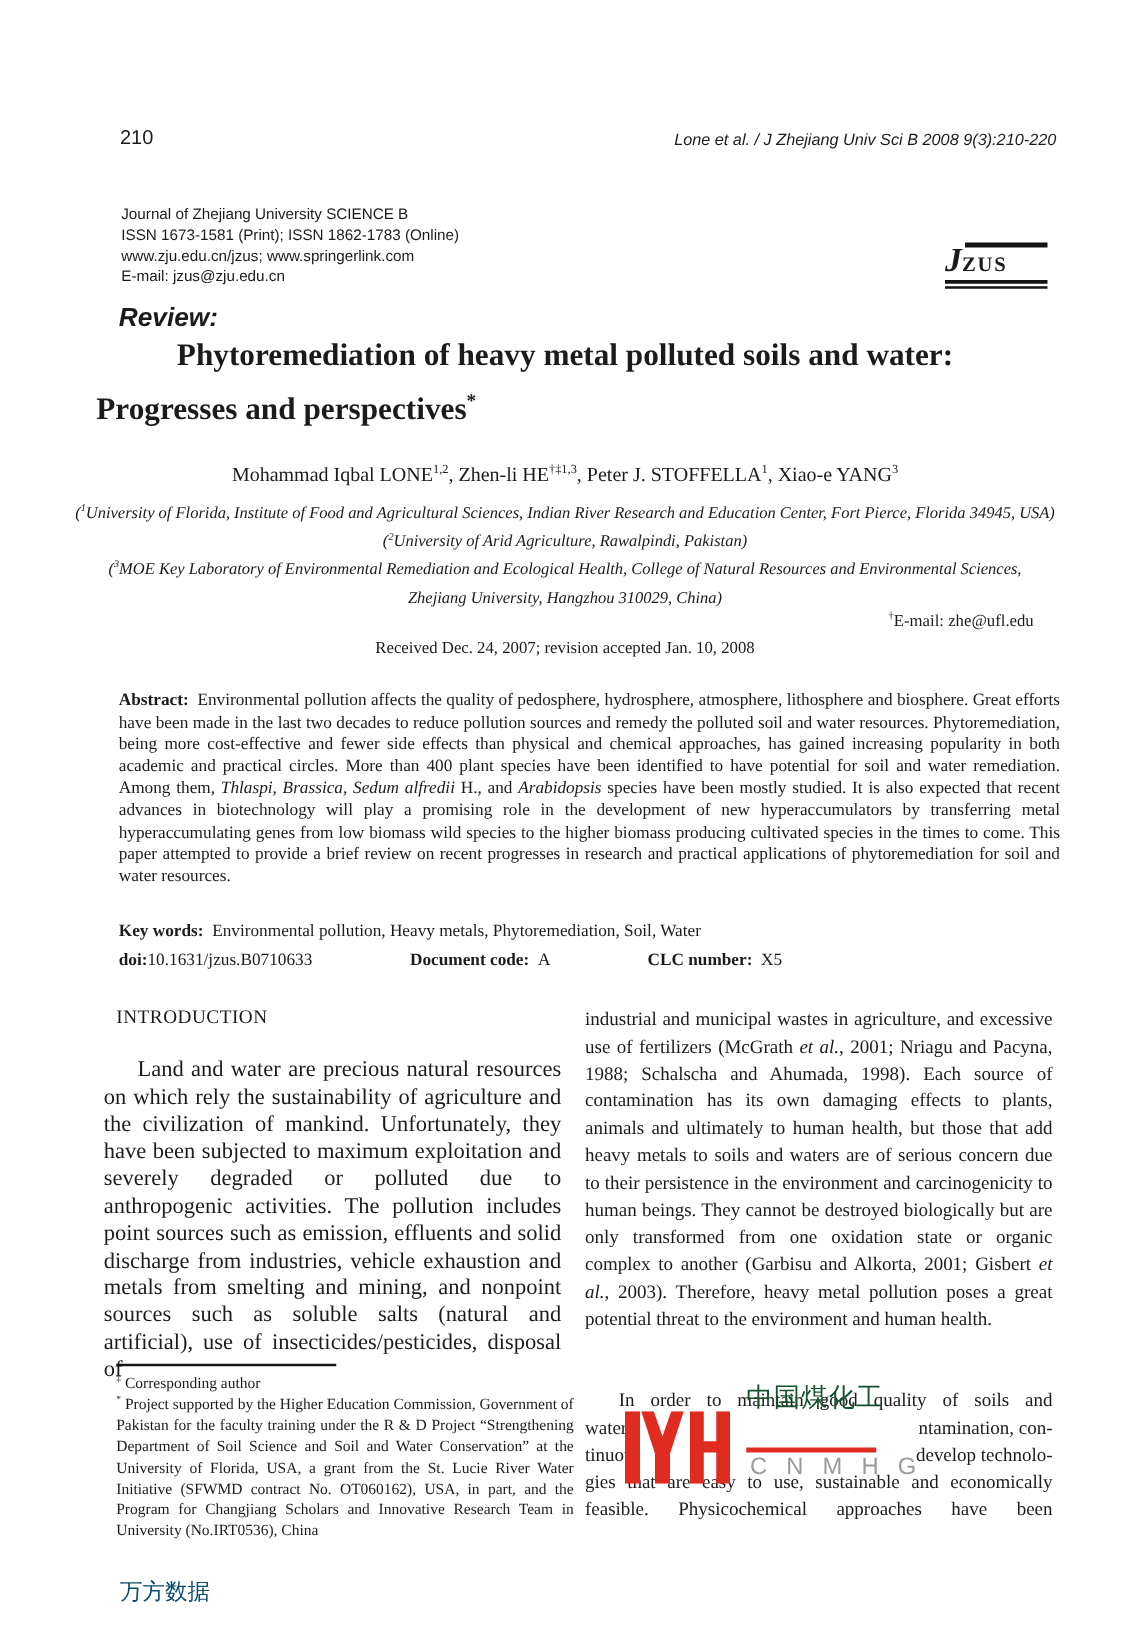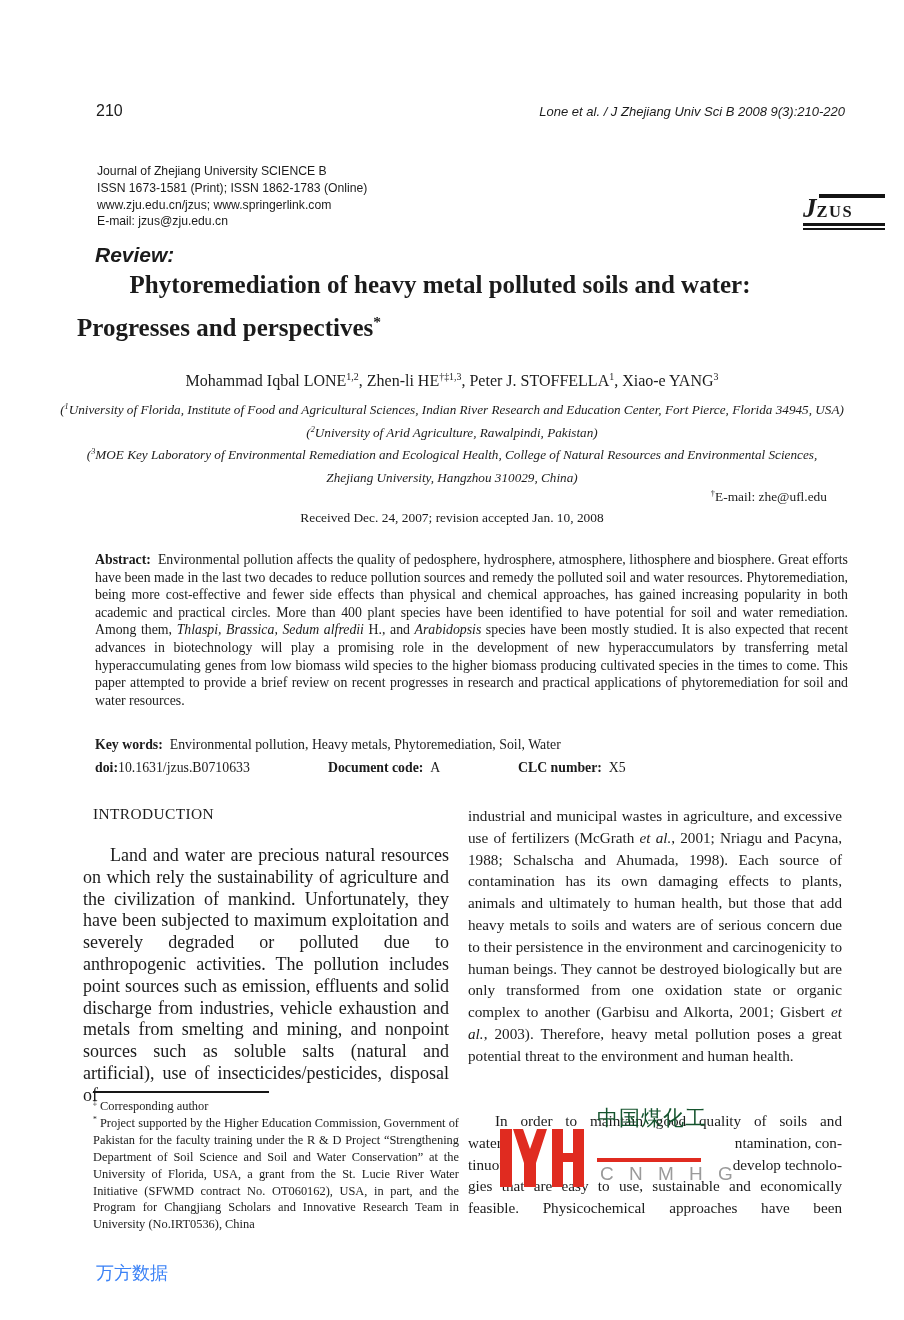--- a/index.html
+++ b/index.html
@@ -11,32 +11,32 @@
   sup { font-size:62%; vertical-align:super; line-height:0; }
 
   .pageno { position:absolute; left:96px; top:102px;
     font-family:"Liberation Sans", sans-serif; font-size:16px; }
   .runhead { position:absolute; left:95px; top:104px; width:750px; text-align:right;
     font-family:"Liberation Sans", sans-serif; font-style:italic; font-size:13px; }
 
   .masthead { position:absolute; left:97px; top:163px;
     font-family:"Liberation Sans", sans-serif; font-size:12.2px; line-height:16.8px; }
 
-  .jzus { position:absolute; left:756px; top:194px; width:82px;margin-left:47px; }
+  .jzus { position:absolute; left:756px; top:194px; width:82px; }
   .jz-top { margin-left:16px; height:4px; background:#141414; }
   .jz-text { line-height:26px; white-space:nowrap; margin-top:-3px; }
   .jz-j { font-style:italic; font-weight:bold; font-size:27px; }
   .jz-zus { font-size:16.5px; font-weight:bold; letter-spacing:1.5px; }
   .jz-b1 { height:3px; background:#141414; margin-top:-2px; }
   .jz-b2 { height:2px; background:#141414; margin-top:2px; }
 
   .review { position:absolute; left:95px; top:243px;
     font-family:"Liberation Sans", sans-serif; font-style:italic; font-weight:bold; font-size:21px; }
 
-  .title1 { position:absolute; left:65px; top:271px; width:750px; text-align:center;
+  .title1 { position:absolute; left:77px; top:271px; width:750px; text-align:center;
     font-weight:bold; font-size:25px; }
   .title2 { position:absolute; left:77px; top:314px; width:750px; text-align:left;
     font-weight:bold; font-size:25px; }
 
   .authors { position:absolute; left:77px; top:372px; width:750px; text-align:center; font-size:16px; }
   .affils  { position:absolute; left:60px; top:399px; width:784px; text-align:center;
     font-style:italic; font-size:13.2px; }
   .affils .aline { line-height:22.5px; }
   .email { position:absolute; left:77px; top:489px; width:750px; text-align:right; font-size:13.4px; }
   .received { position:absolute; left:77px; top:510px; width:750px; text-align:center; font-size:13.4px; }
@@ -66,21 +66,21 @@
   .rcol2 .frag { display:flex; justify-content:space-between; height:21.8px; }
 
   .wm-logo { position:absolute; left:500px; top:1129px; }
   .wm-cn { position:absolute; left:597px; top:1104px; width:180px;
     font-size:21px; letter-spacing:1px; color:#14532d;
     font-family:"Liberation Sans", sans-serif; }
   .wm-rule { position:absolute; left:597px; top:1158px; width:104px; height:4px; }
   .wm-latin { position:absolute; left:600px; top:1163px;
     font-family:"Liberation Sans", sans-serif; font-size:19px; letter-spacing:5px; color:#9a9a9a; }
 
-  .scanmark { position:absolute; left:96px; top:1261px; font-size:18px; color:#3b82f6;
+  .scanmark { position:absolute; left:96px; top:1261px; font-size:18px; color:#0c4a6e;
     font-family:"Liberation Sans", sans-serif; }
 </style>
 </head>
 <body>
 
 <div class="page">
 
   <div class="pageno">210</div>
   <div class="runhead">Lone et al. / J Zhejiang Univ Sci B  2008 9(3):210-220</div>
 

